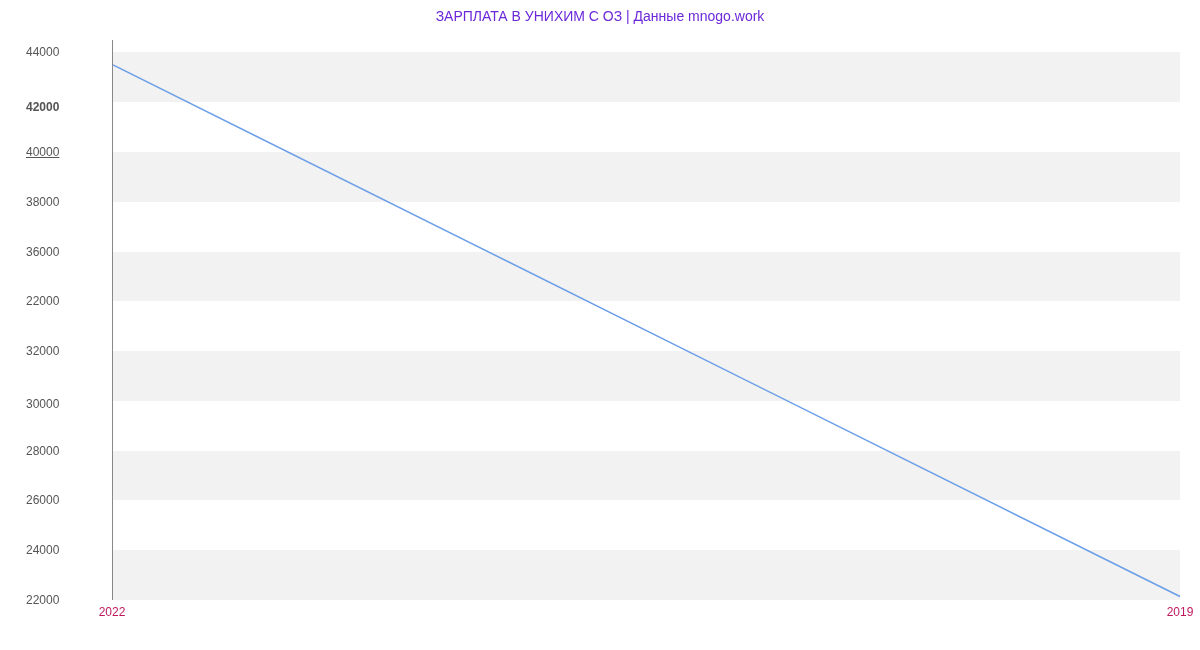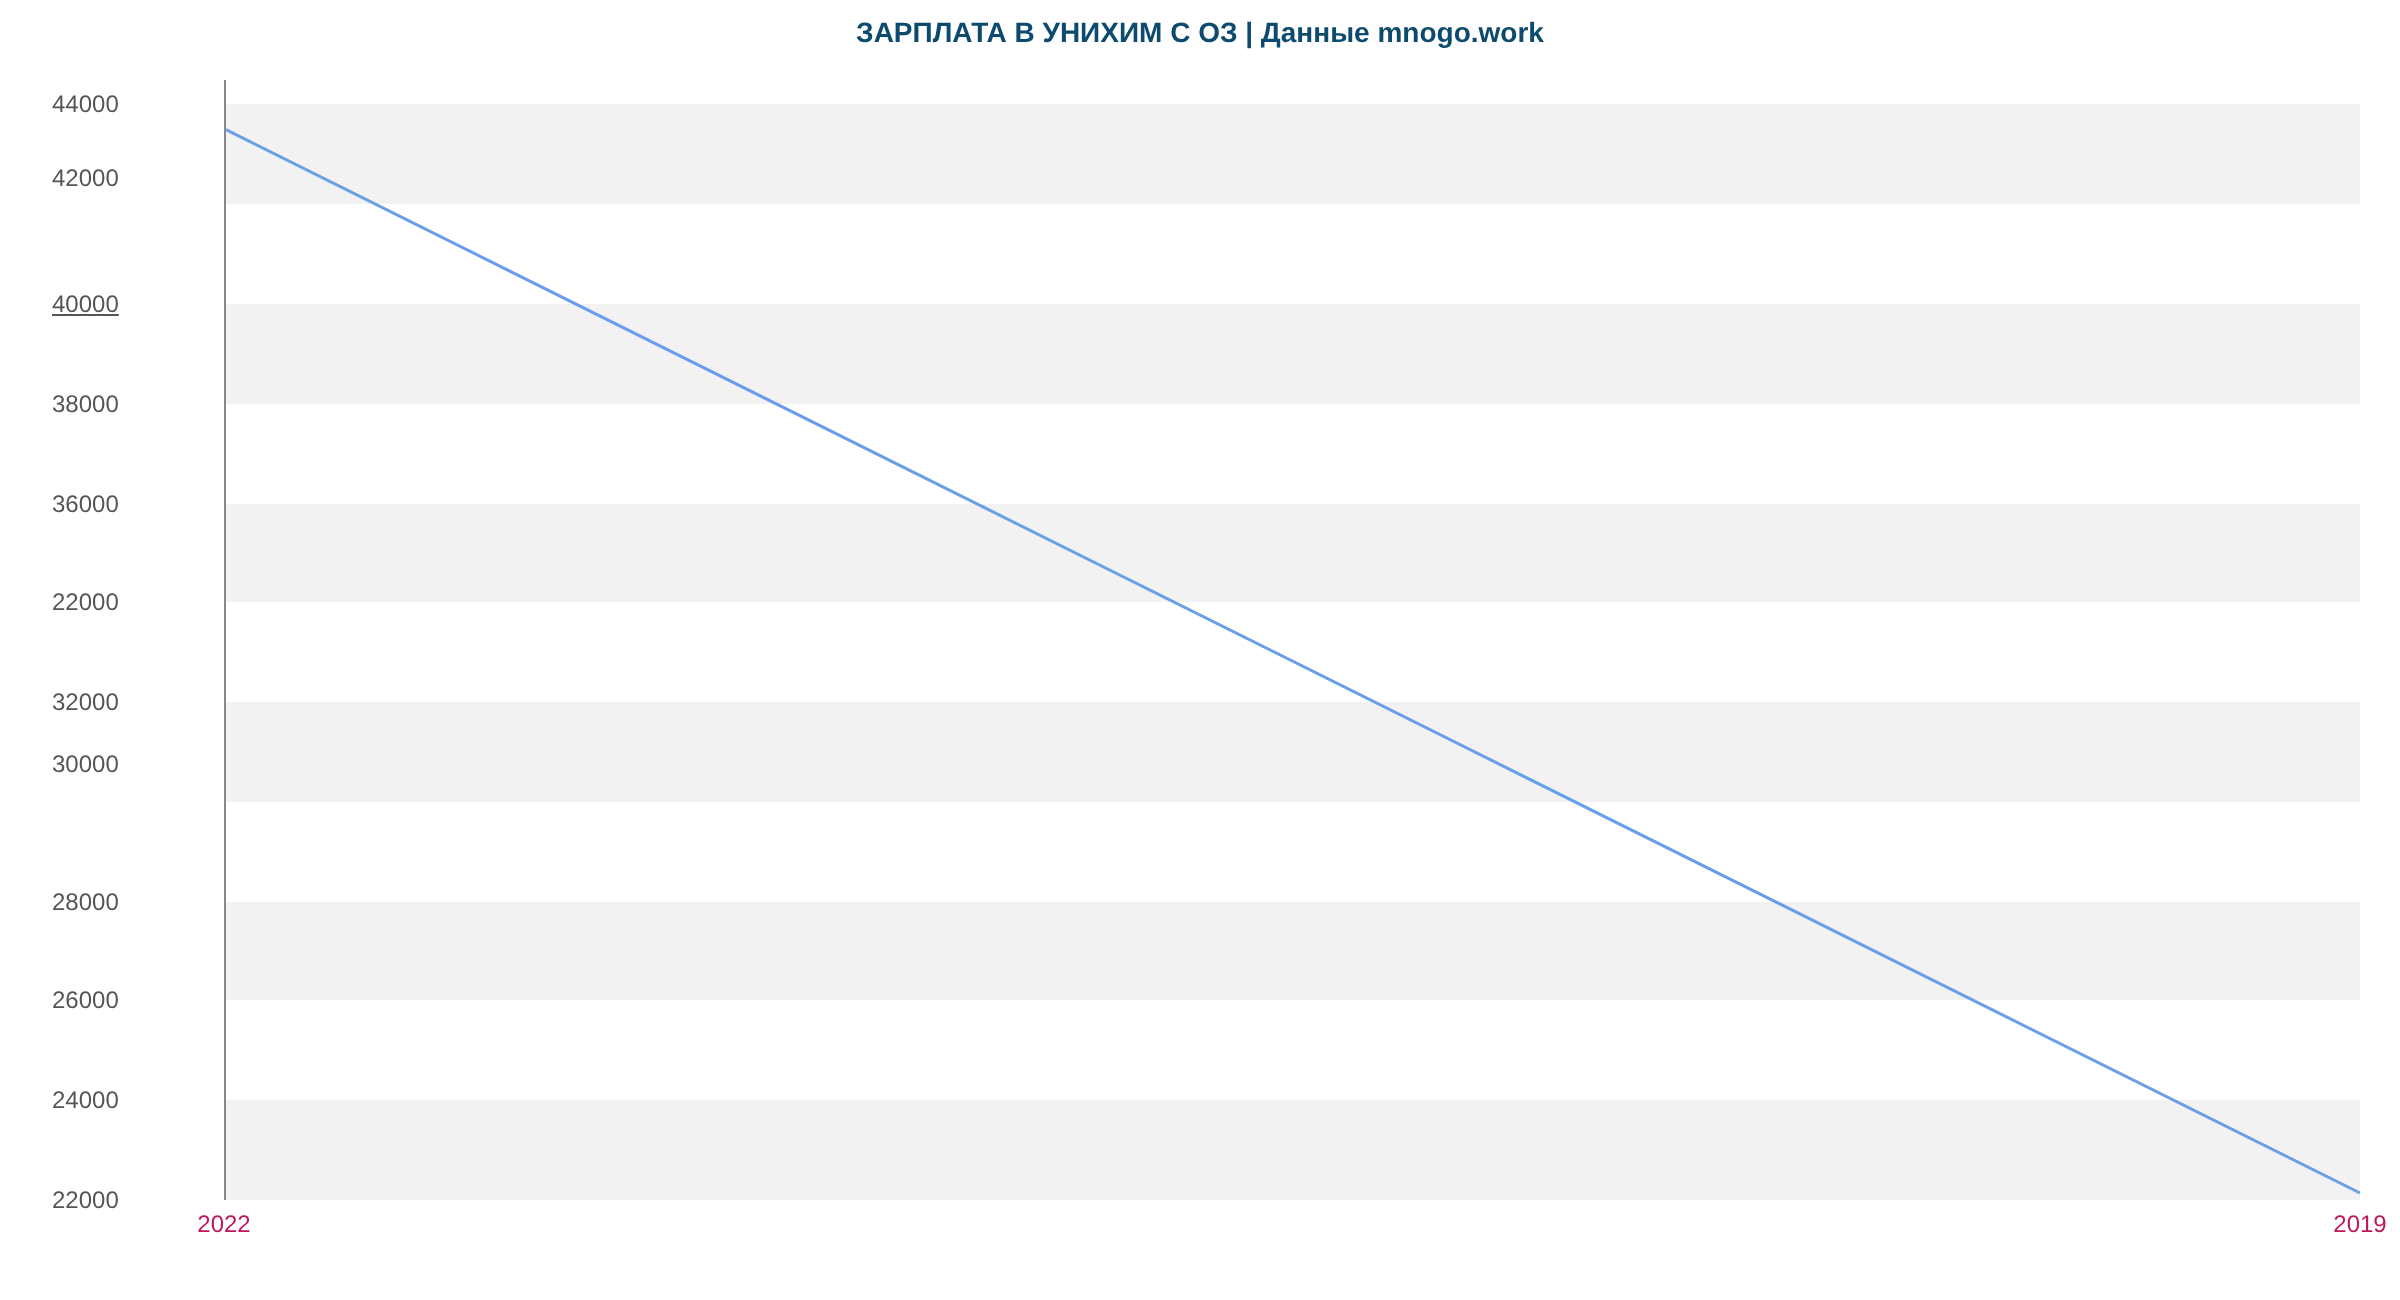--- a/index.html
+++ b/index.html
@@ -12,22 +12,22 @@
     height: 650px;
     position: relative;
   }
   .chart-title {
     position: absolute;
     top: 8px;
     left: 0;
     right: 0;
     text-align: center;
     font-size: 14px;
-    color: #0c4a6e;
-    font-weight: 700;
+    color: #6d28d9;
+    font-weight: 400;
   }
   .plot-area {
     position: absolute;
     left: 112px;
     top: 40px;
     width: 1068px;
     height: 560px;
     border-left: 1px solid #888;
     border-bottom: 1px solid #888;
     overflow: visible;
@@ -82,22 +82,22 @@
     <div class="band" style="top: 510.222px; height: 49.7778px;"></div>
   <svg class="line-svg" viewBox="0 0 1068 560" preserveAspectRatio="none">
     <path class="data-line" d="M0 24.888888888888914 L1068 557.5111111111111"></path>
   </svg>
 </div>
 
 <div class="y-tick-label" style="top: 600px;">22000</div>
 <div class="y-tick-label" style="top: 550.222px;">24000</div>
 <div class="y-tick-label" style="top: 500.444px;">26000</div>
 <div class="y-tick-label" style="top: 450.667px;">28000</div>
-<div class="y-tick-label" style="top: 382px;">30000</div>
+<div class="y-tick-label" style="top: 404px;">30000</div>
 <div class="y-tick-label" style="top: 351.111px;">32000</div>
 <div class="y-tick-label" style="top: 301.333px;">22000</div>
 <div class="y-tick-label" style="top: 251.556px;">36000</div>
 <div class="y-tick-label" style="top: 201.778px;">38000</div>
 <div class="y-tick-label" style="top: 152px; text-decoration: underline;">40000</div>
-<div class="y-tick-label" style="top: 89px;">42000</div>
+<div class="y-tick-label" style="top: 107px; font-weight: bold;">42000</div>
 <div class="y-tick-label" style="top: 52.4444px;">44000</div>
 <div class="x-tick-label" style="left: 112px;">2022</div>
 <div class="x-tick-label" style="left: 1180px;">2019</div>
 
 </body></html>

